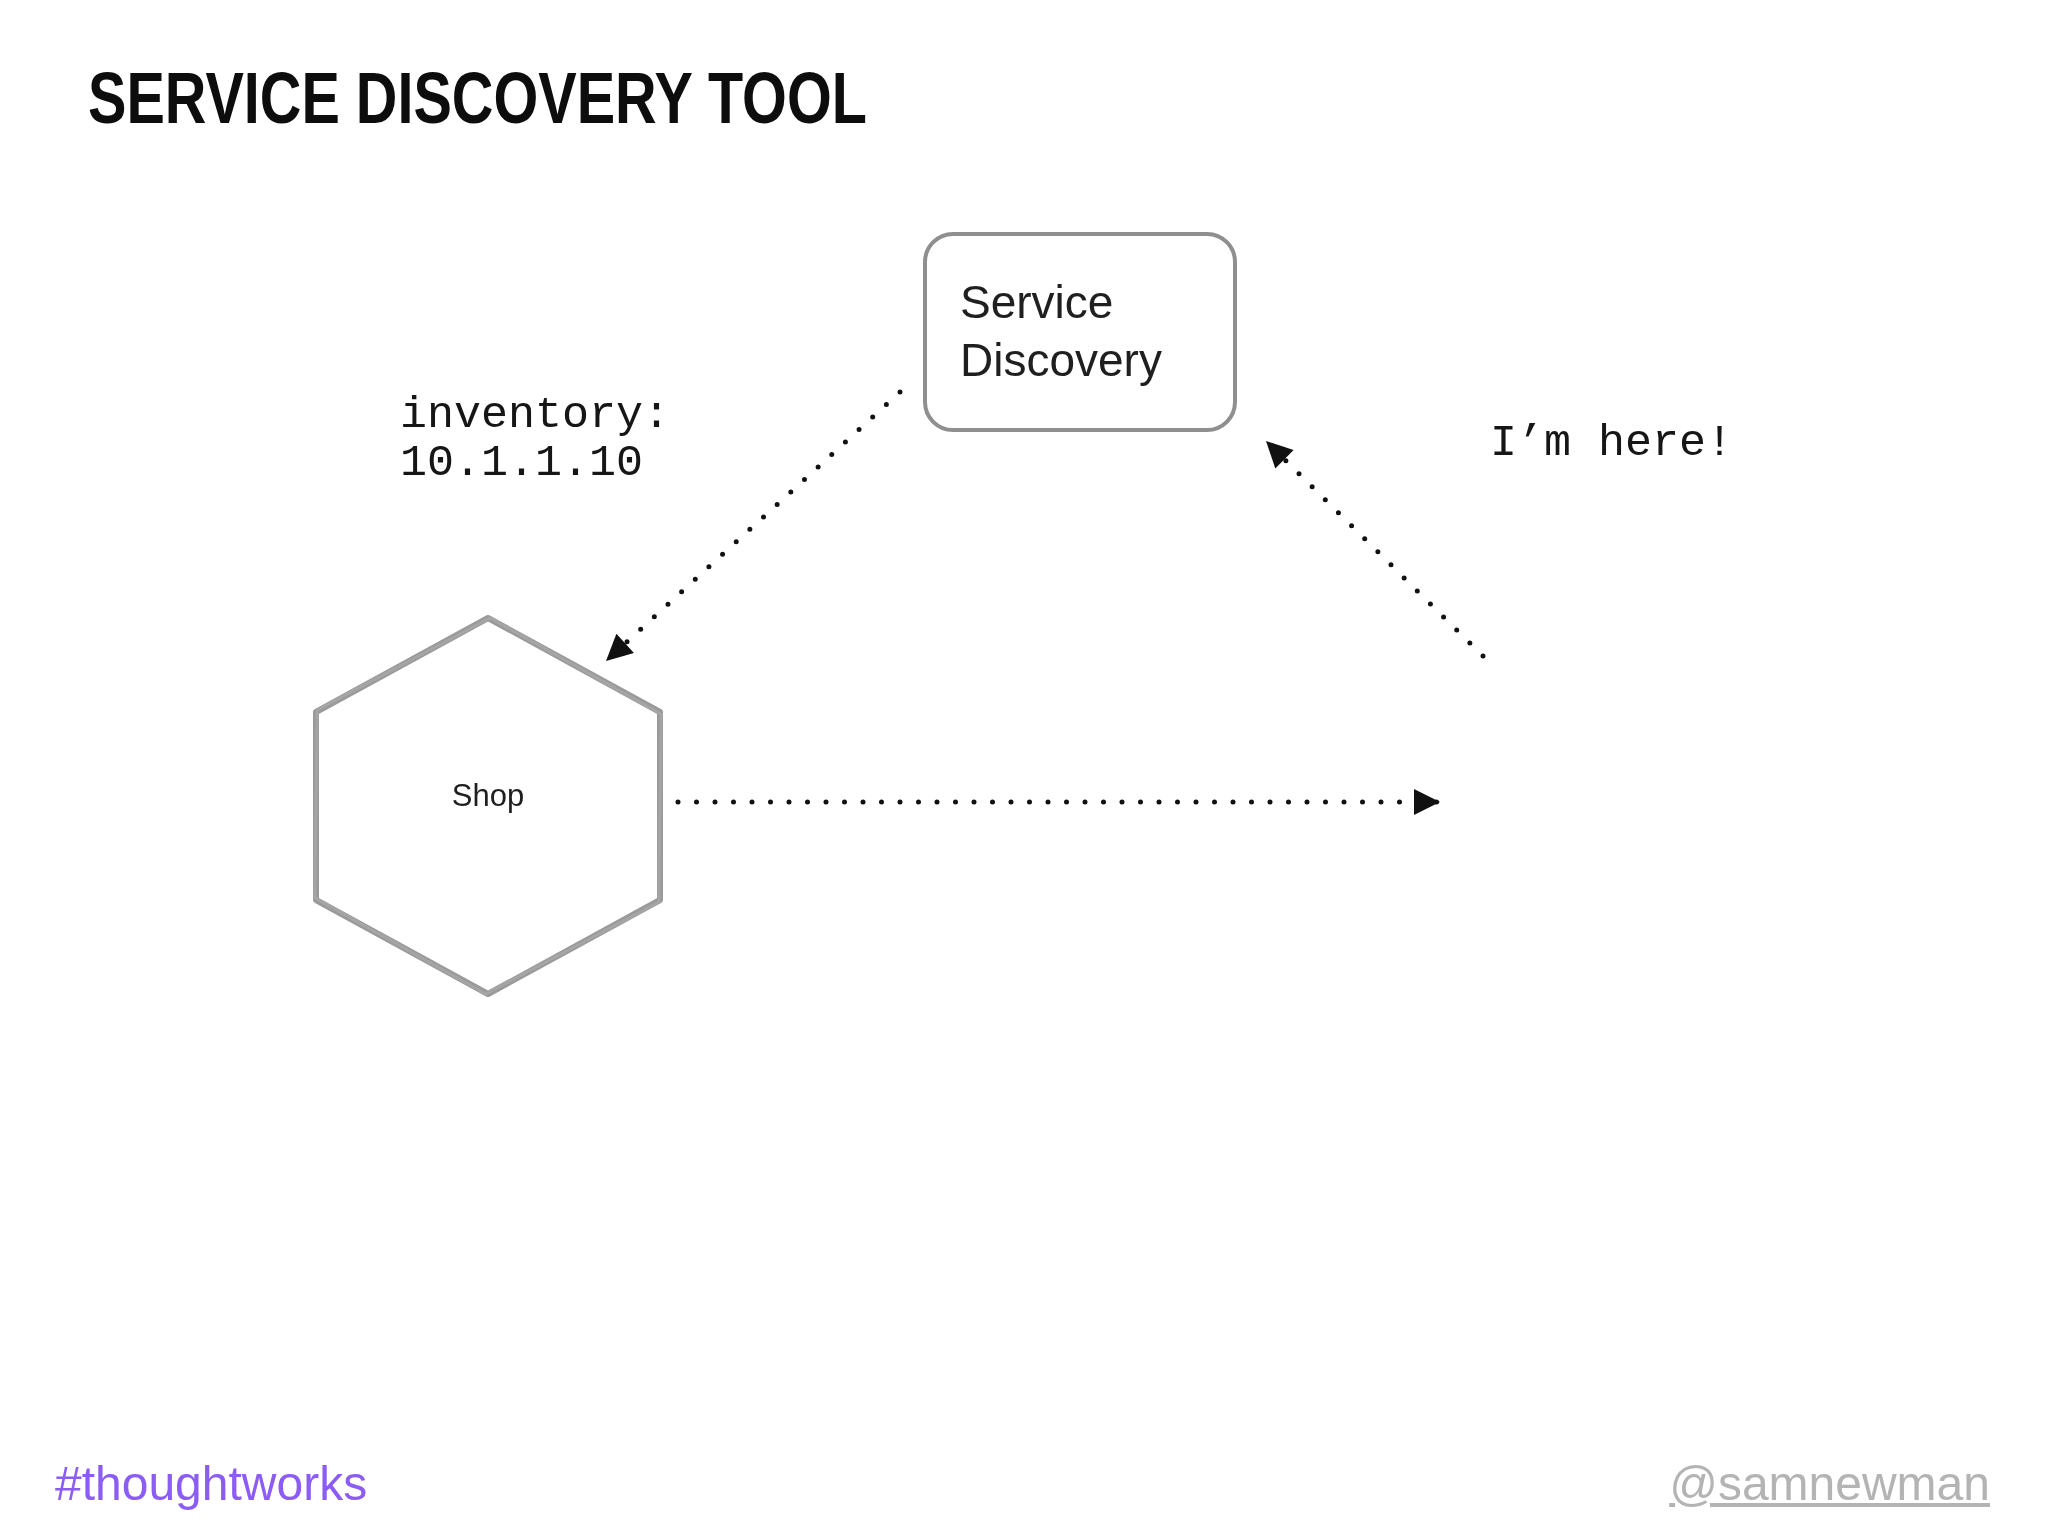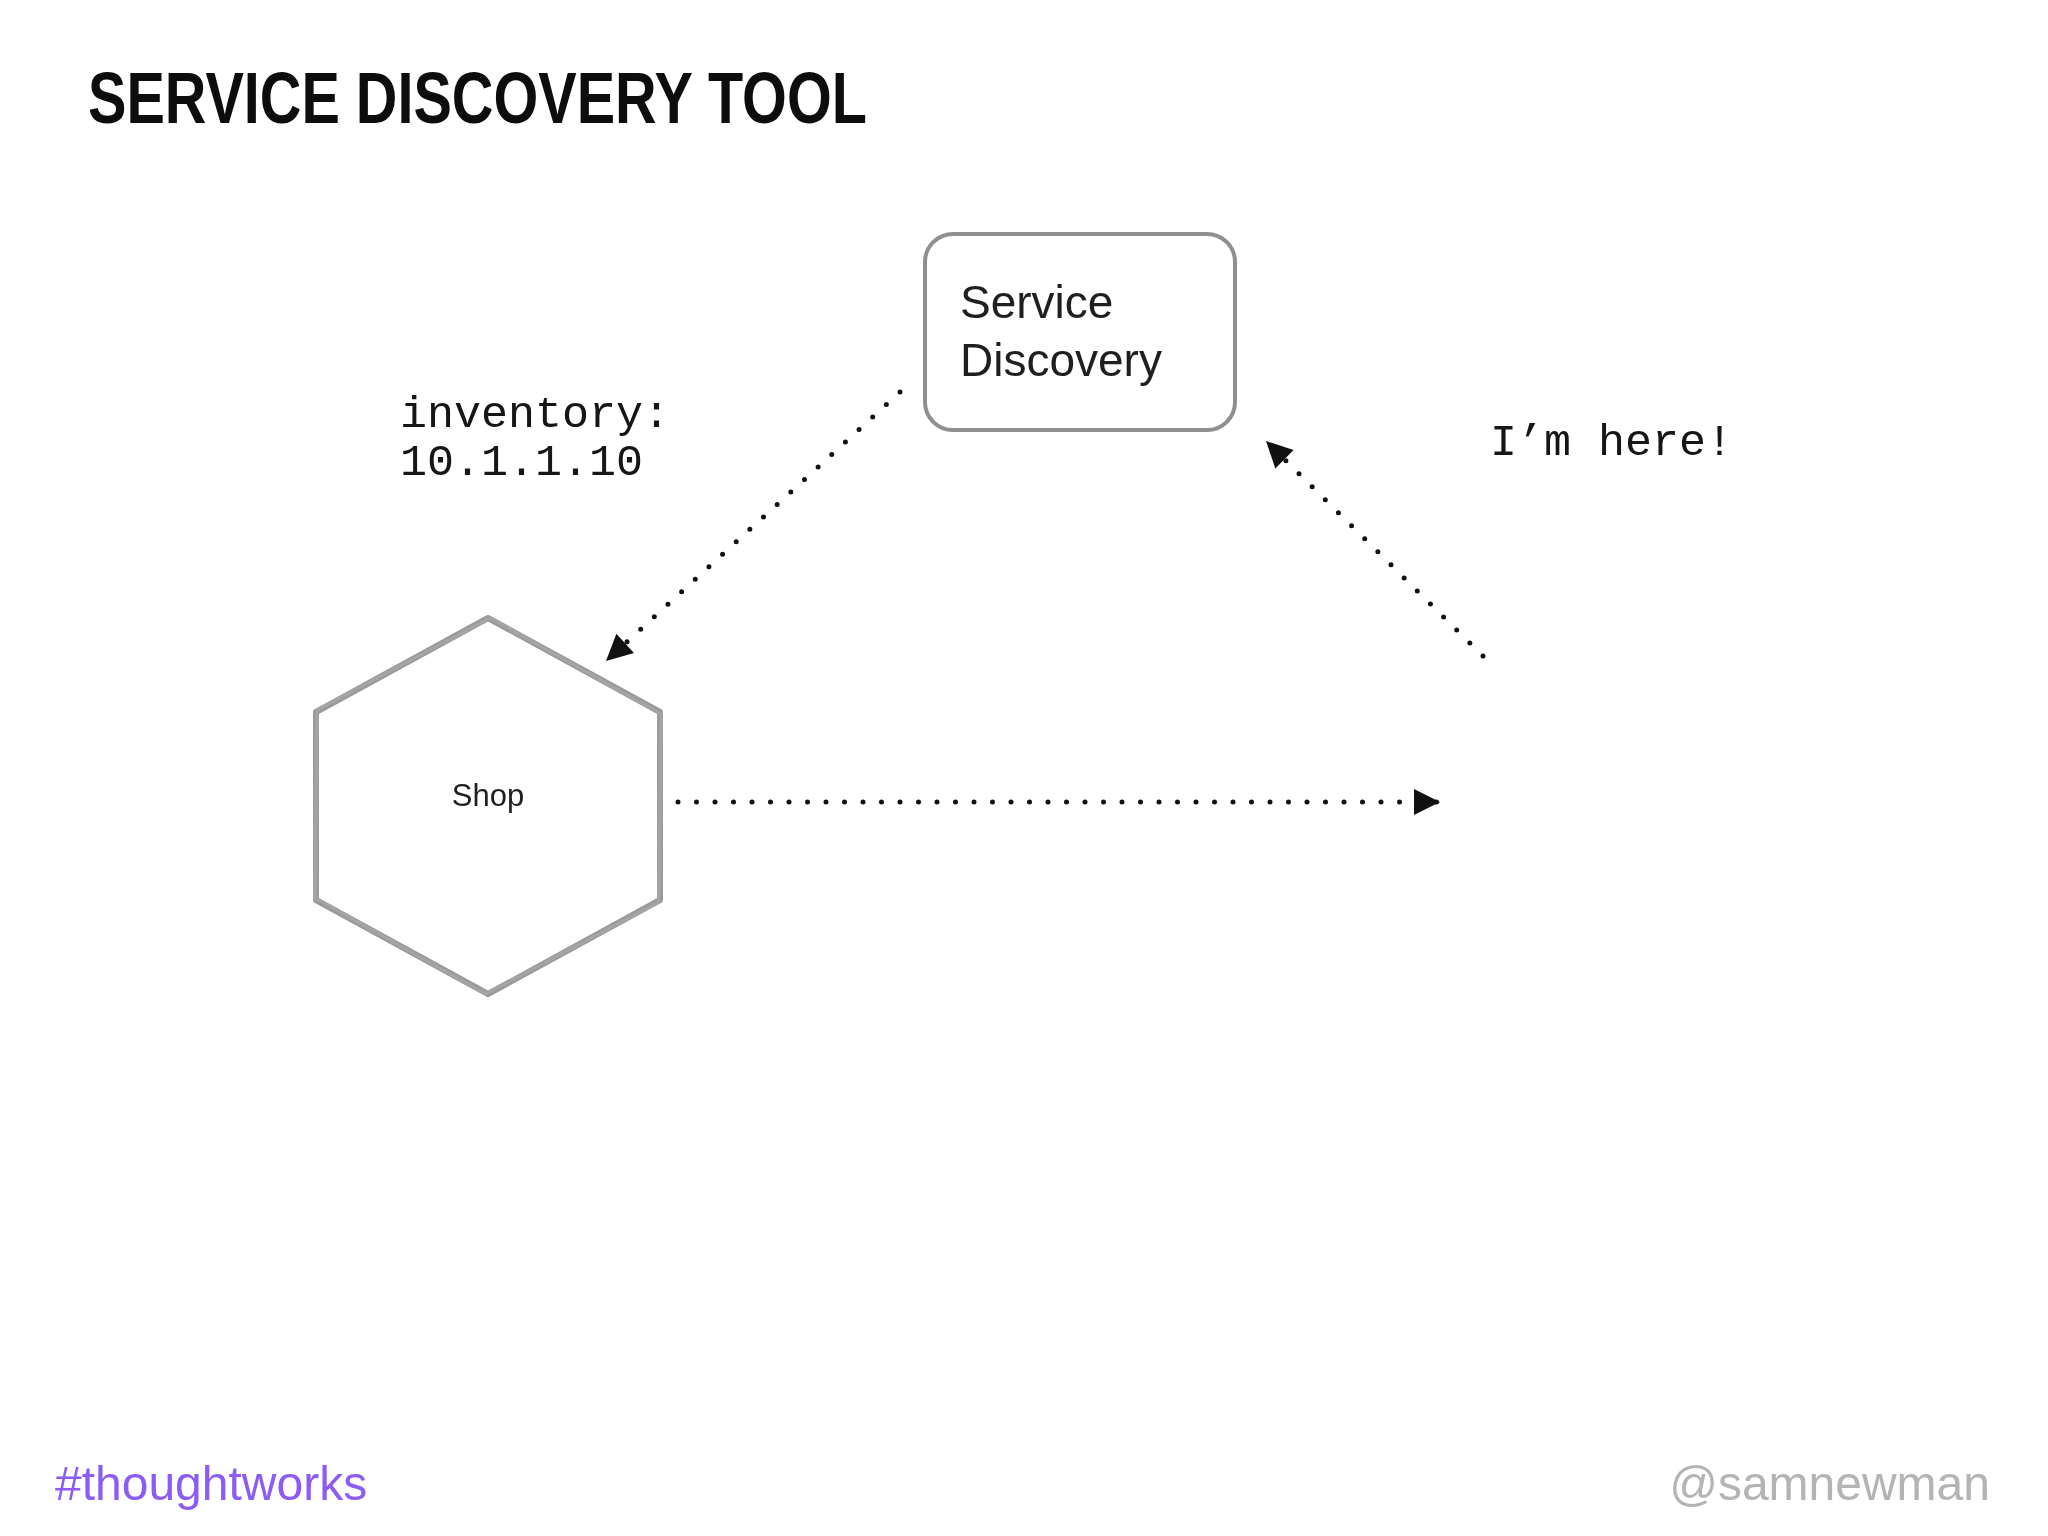--- a/index.html
+++ b/index.html
@@ -88,20 +88,21 @@
     font-weight: 300;
     color: #8b5cf6;
   }
   .footer-right {
     position: absolute;
     right: 58px;
     top: 1456px;
     font-size: 48px;
     font-weight: 300;
     color: #b4b4b4;
+    text-decoration: underline;
   }
 </style>
 </head>
 <body>
 
 <div class="slide">
 
   <div class="title">SERVICE DISCOVERY TOOL</div>
 
   <svg class="diagram-svg" width="2048" height="1536" viewBox="0 0 2048 1536" xmlns="http://www.w3.org/2000/svg">

